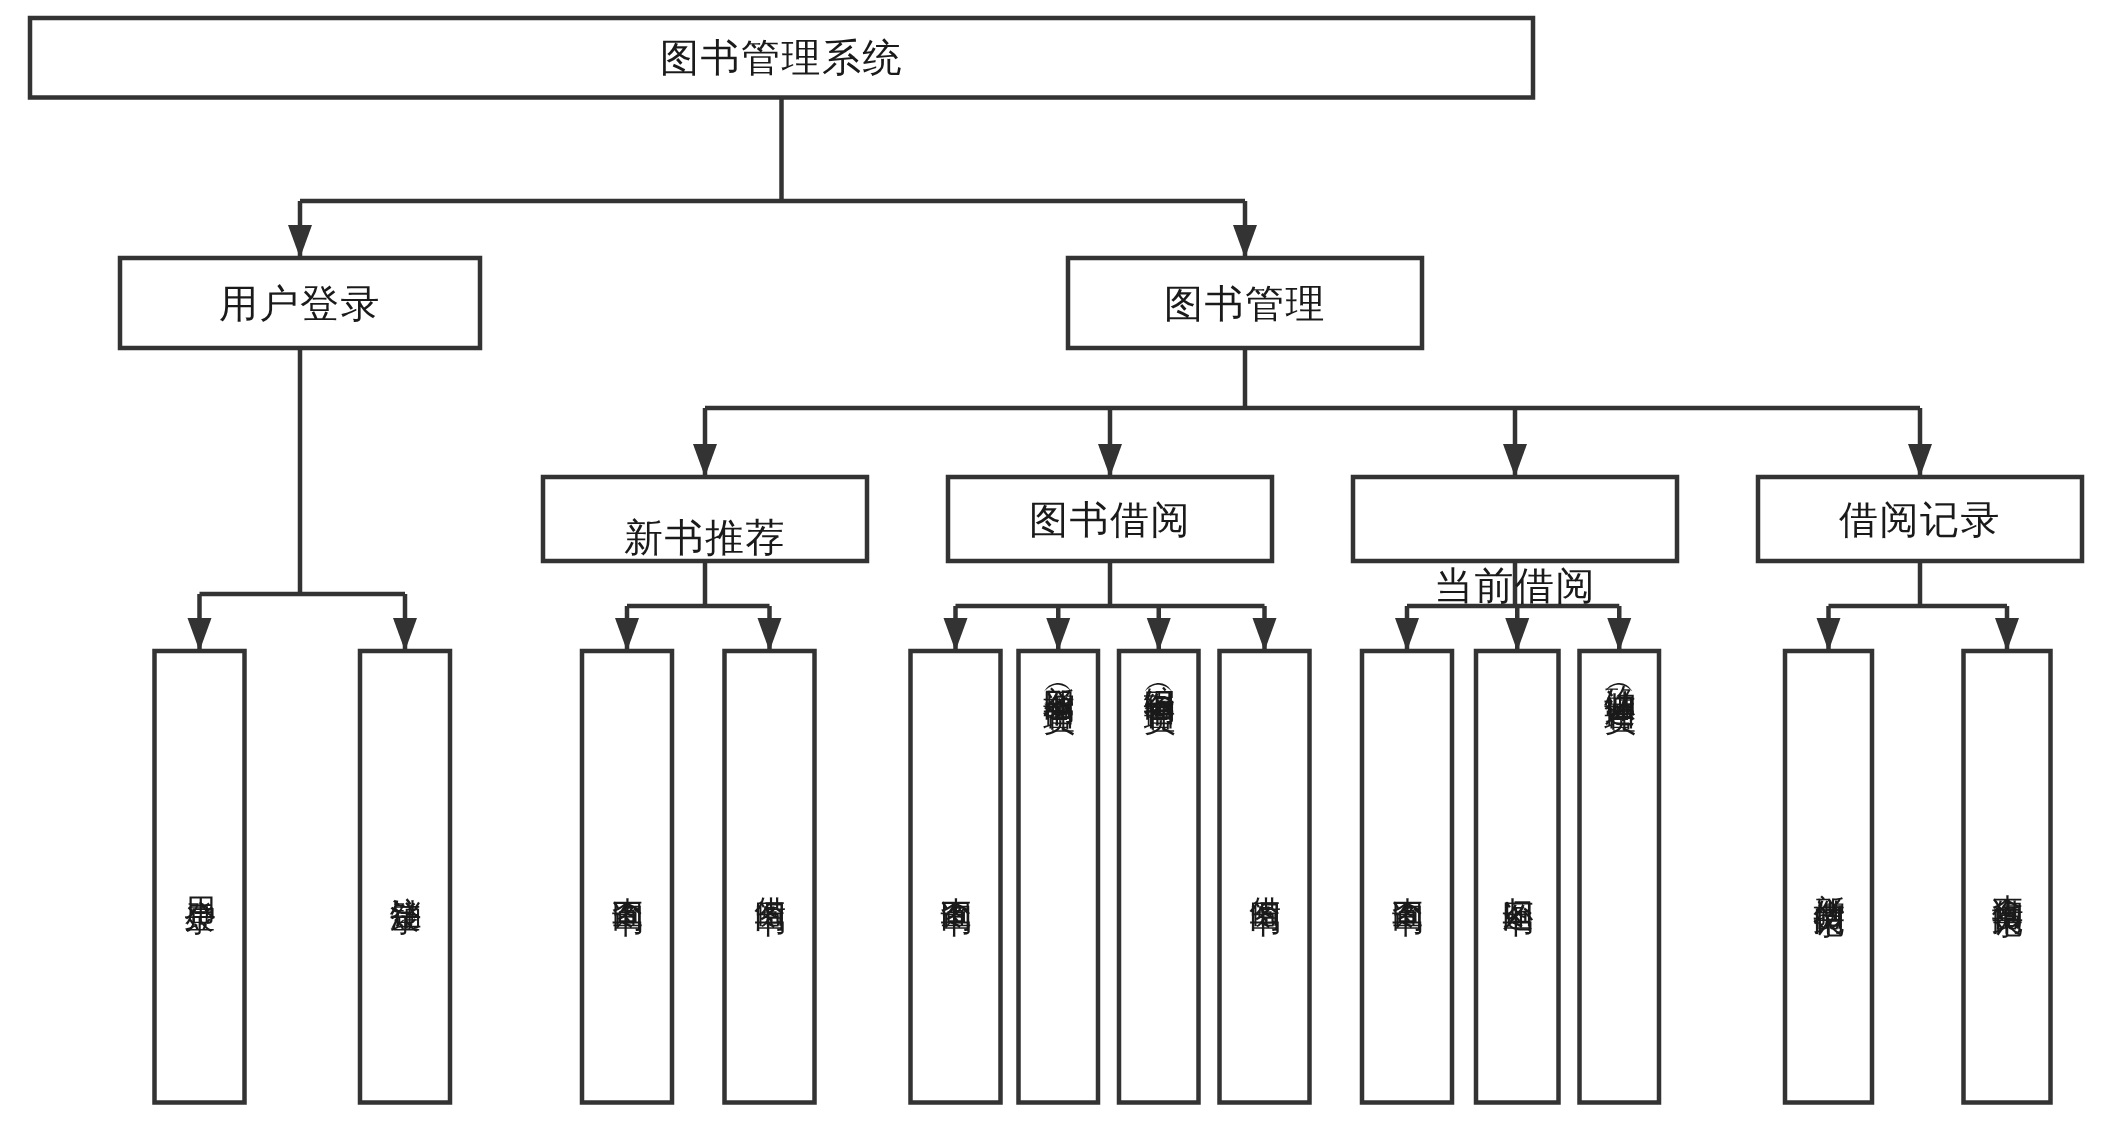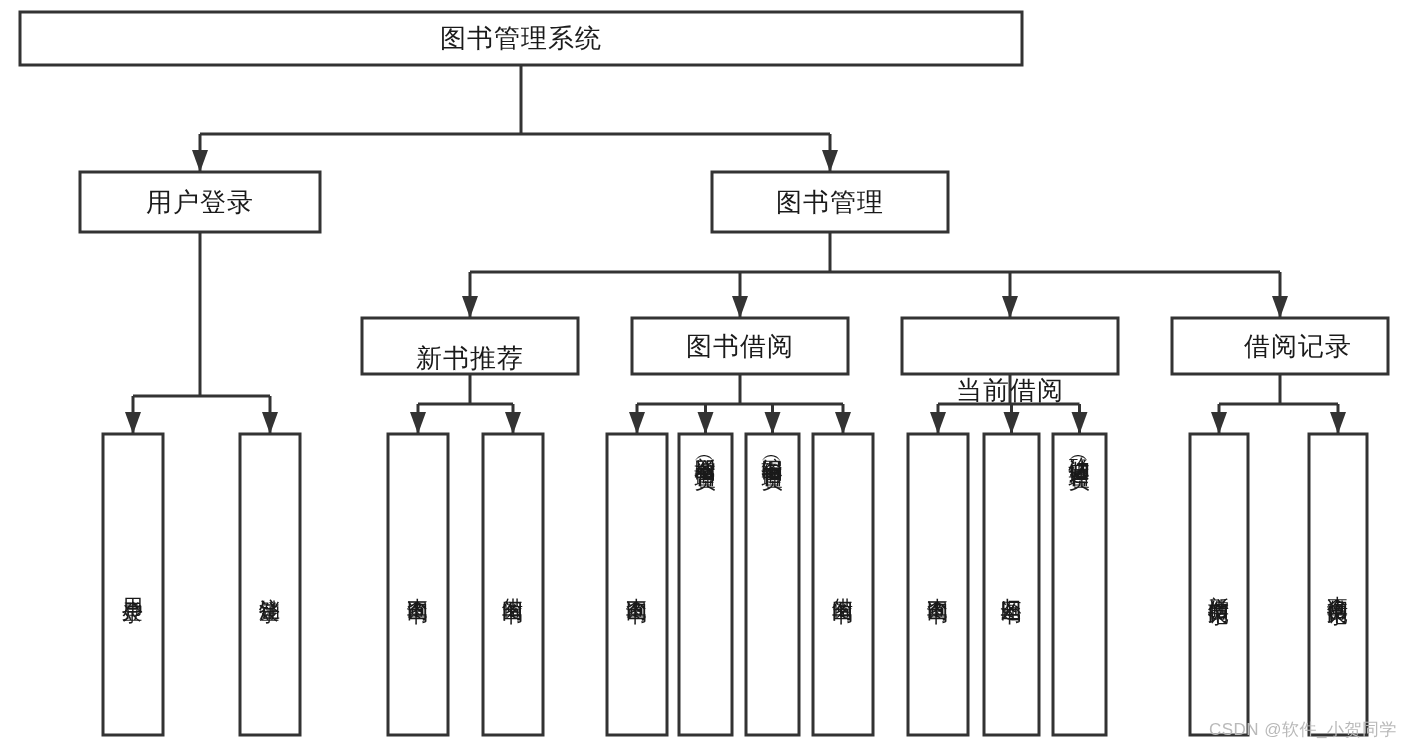--- a/index.html
+++ b/index.html
@@ -174,21 +174,21 @@
       </div>
       <div class="hlabel-wrap" style="left: 362px; top: 330px; width: 216px; height: 56px;">
         <span>新书推荐</span>
       </div>
       <div class="hlabel-wrap" style="left: 632px; top: 318px; width: 216px; height: 56px;">
         <span>图书借阅</span>
       </div>
       <div class="hlabel-wrap" style="left: 902px; top: 318px; width: 216px; height: 56px; margin-top: 44px;">
         <span>当前借阅</span>
       </div>
-      <div class="hlabel-wrap" style="left: 1172px; top: 318px; width: 216px; height: 56px; padding-left: 18px;">
+      <div class="hlabel-wrap" style="left: 1172px; top: 318px; width: 216px; height: 56px;">
         <span>借阅记录</span>
       </div>
       <div class="vlabel-wrap" style="left: 103px; top: 434px; width: 60px; height: 301px;">
         <span class="vlabel-text">用户登录</span>
       </div>
       <div class="vlabel-wrap" style="left: 240px; top: 434px; width: 60px; height: 301px;">
         <span class="vlabel-text">注销登录</span>
       </div>
       <div class="vlabel-wrap" style="left: 388px; top: 434px; width: 60px; height: 301px;">
         <span class="vlabel-text">查询图书</span>
@@ -217,14 +217,13 @@
       <div class="vlabel-wrap top-align" style="left: 1053px; top: 434px; width: 53px; height: 301px;">
         <span class="vlabel-text" style="padding-top: 6px;">确认归还（管理员）</span>
       </div>
       <div class="vlabel-wrap" style="left: 1190px; top: 434px; width: 58px; height: 301px;">
         <span class="vlabel-text">新增借阅记录</span>
       </div>
       <div class="vlabel-wrap" style="left: 1309px; top: 434px; width: 58px; height: 301px;">
         <span class="vlabel-text">查询借阅记录</span>
       </div>
     </div>
-  <div id="watermark">CSDN @软件_小贺同学</div>
 </div>
 
 </body></html>

